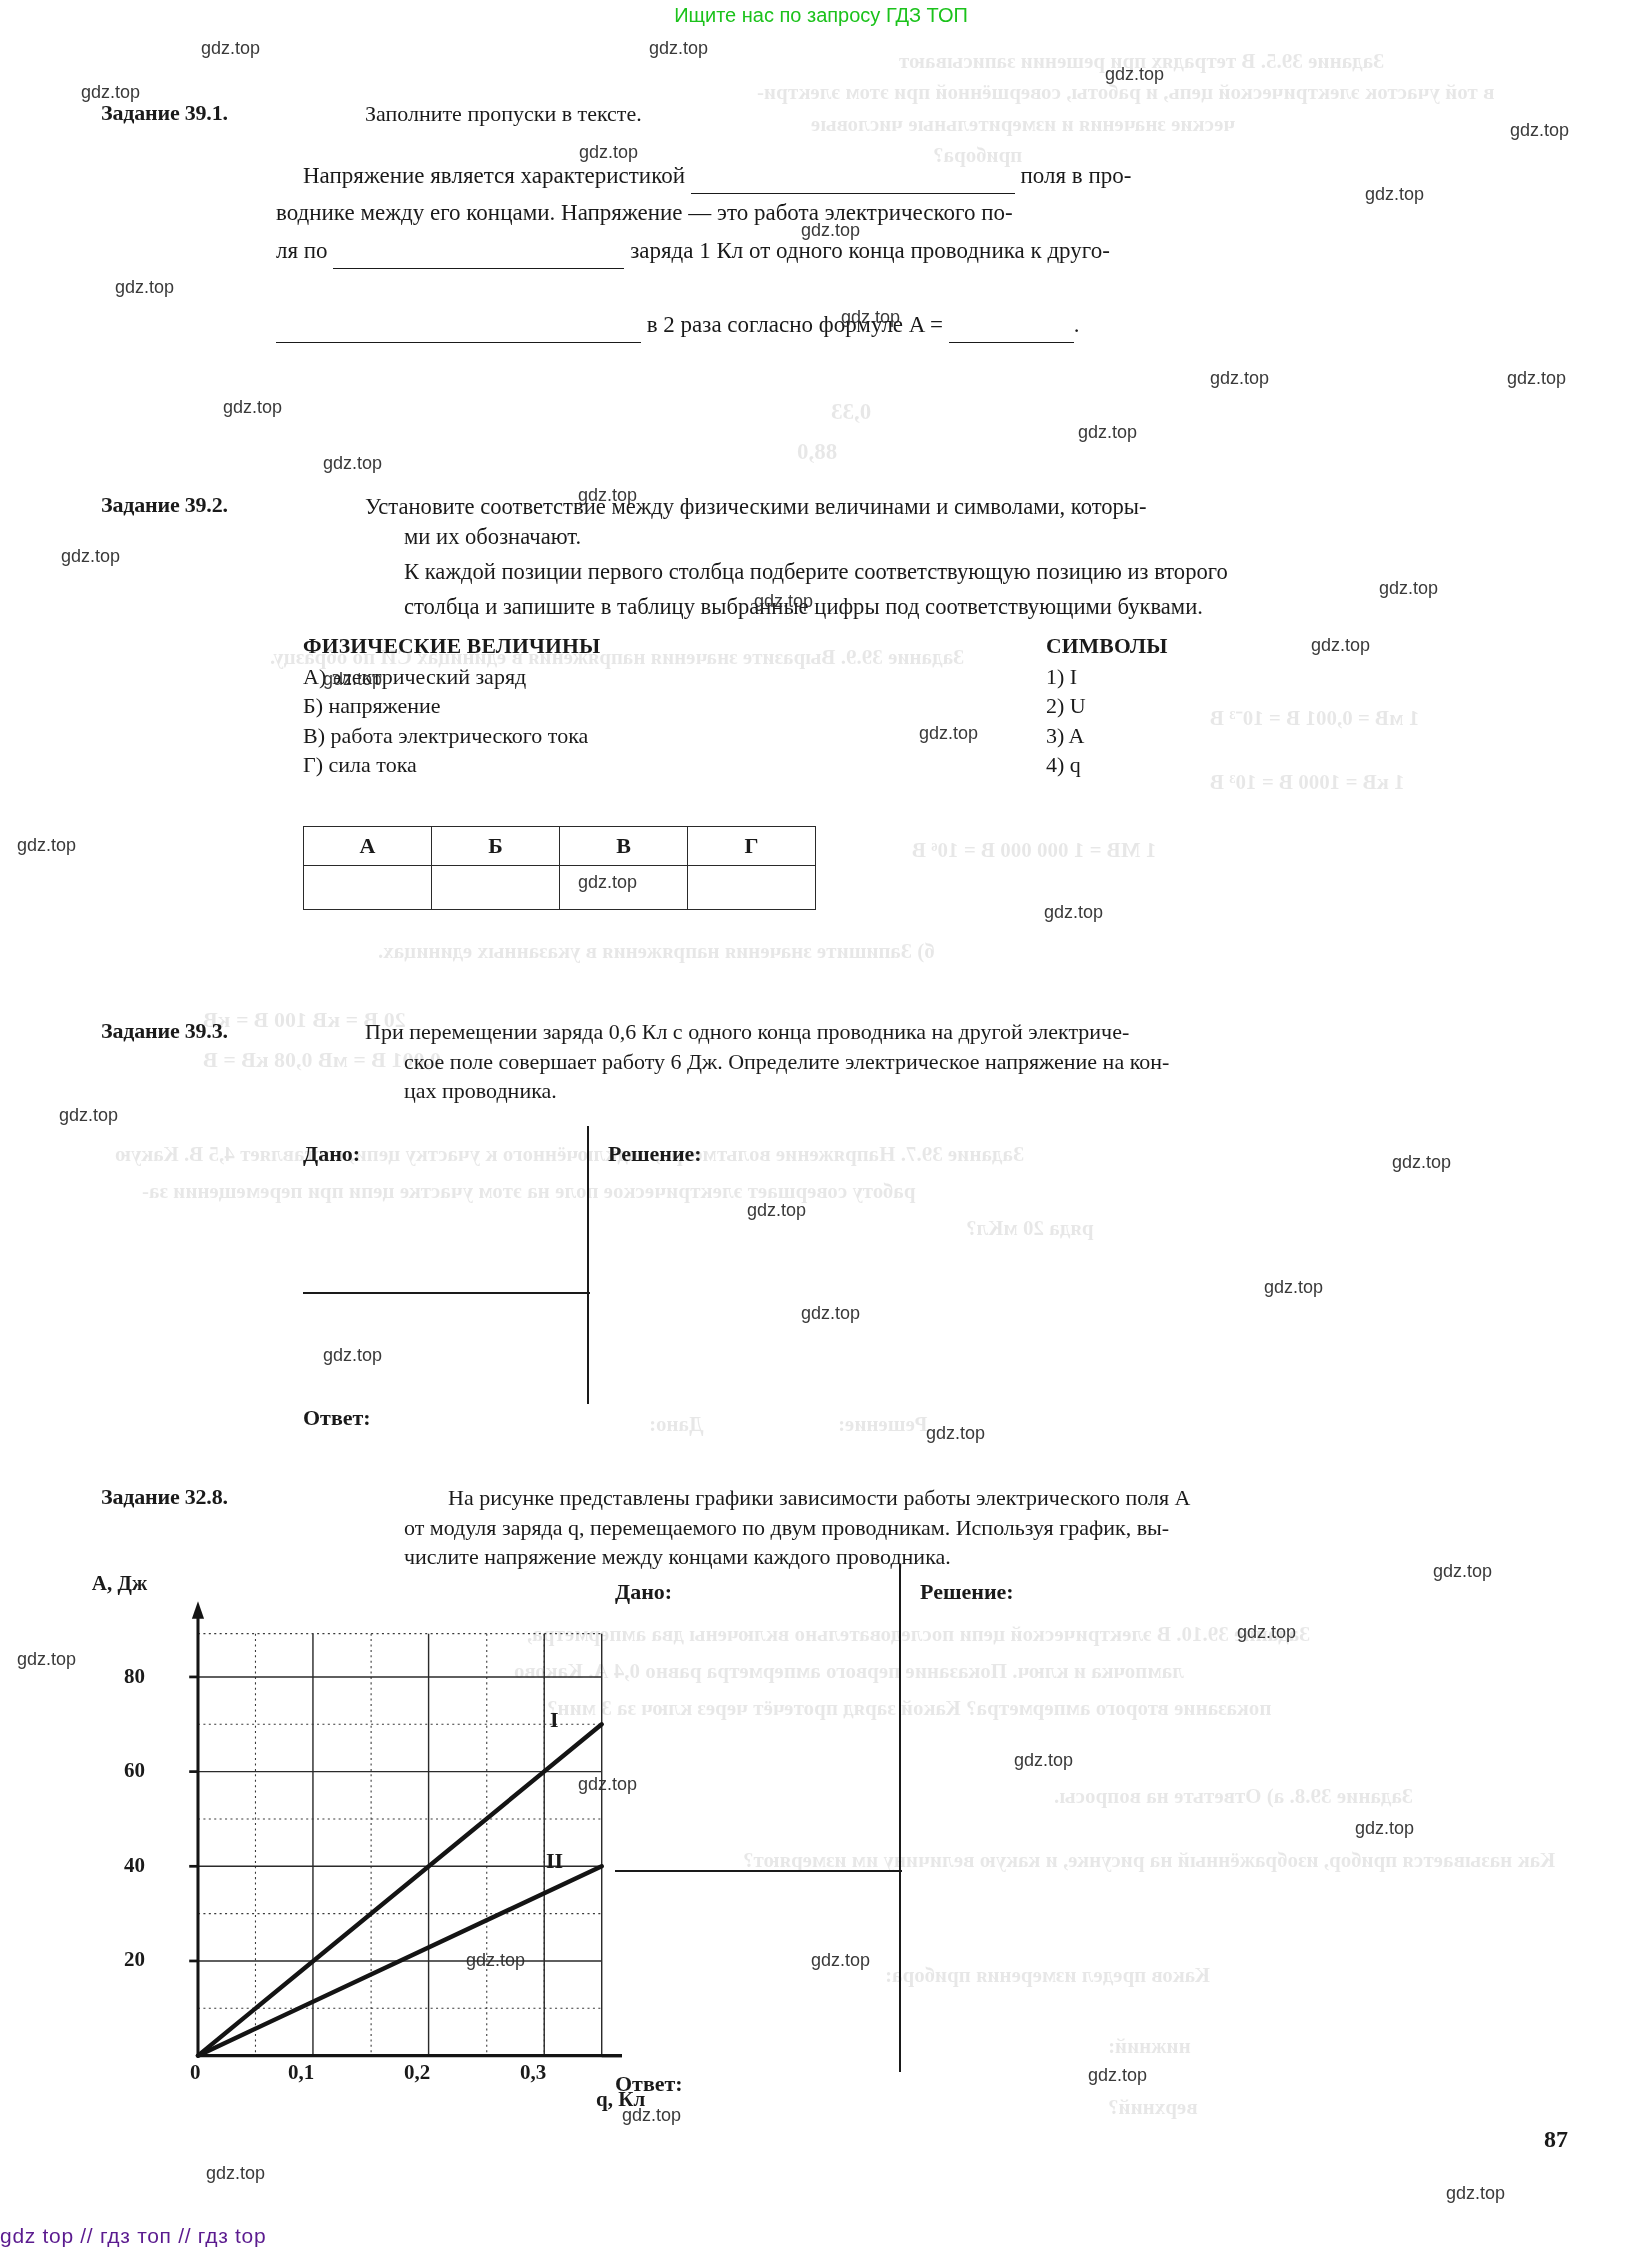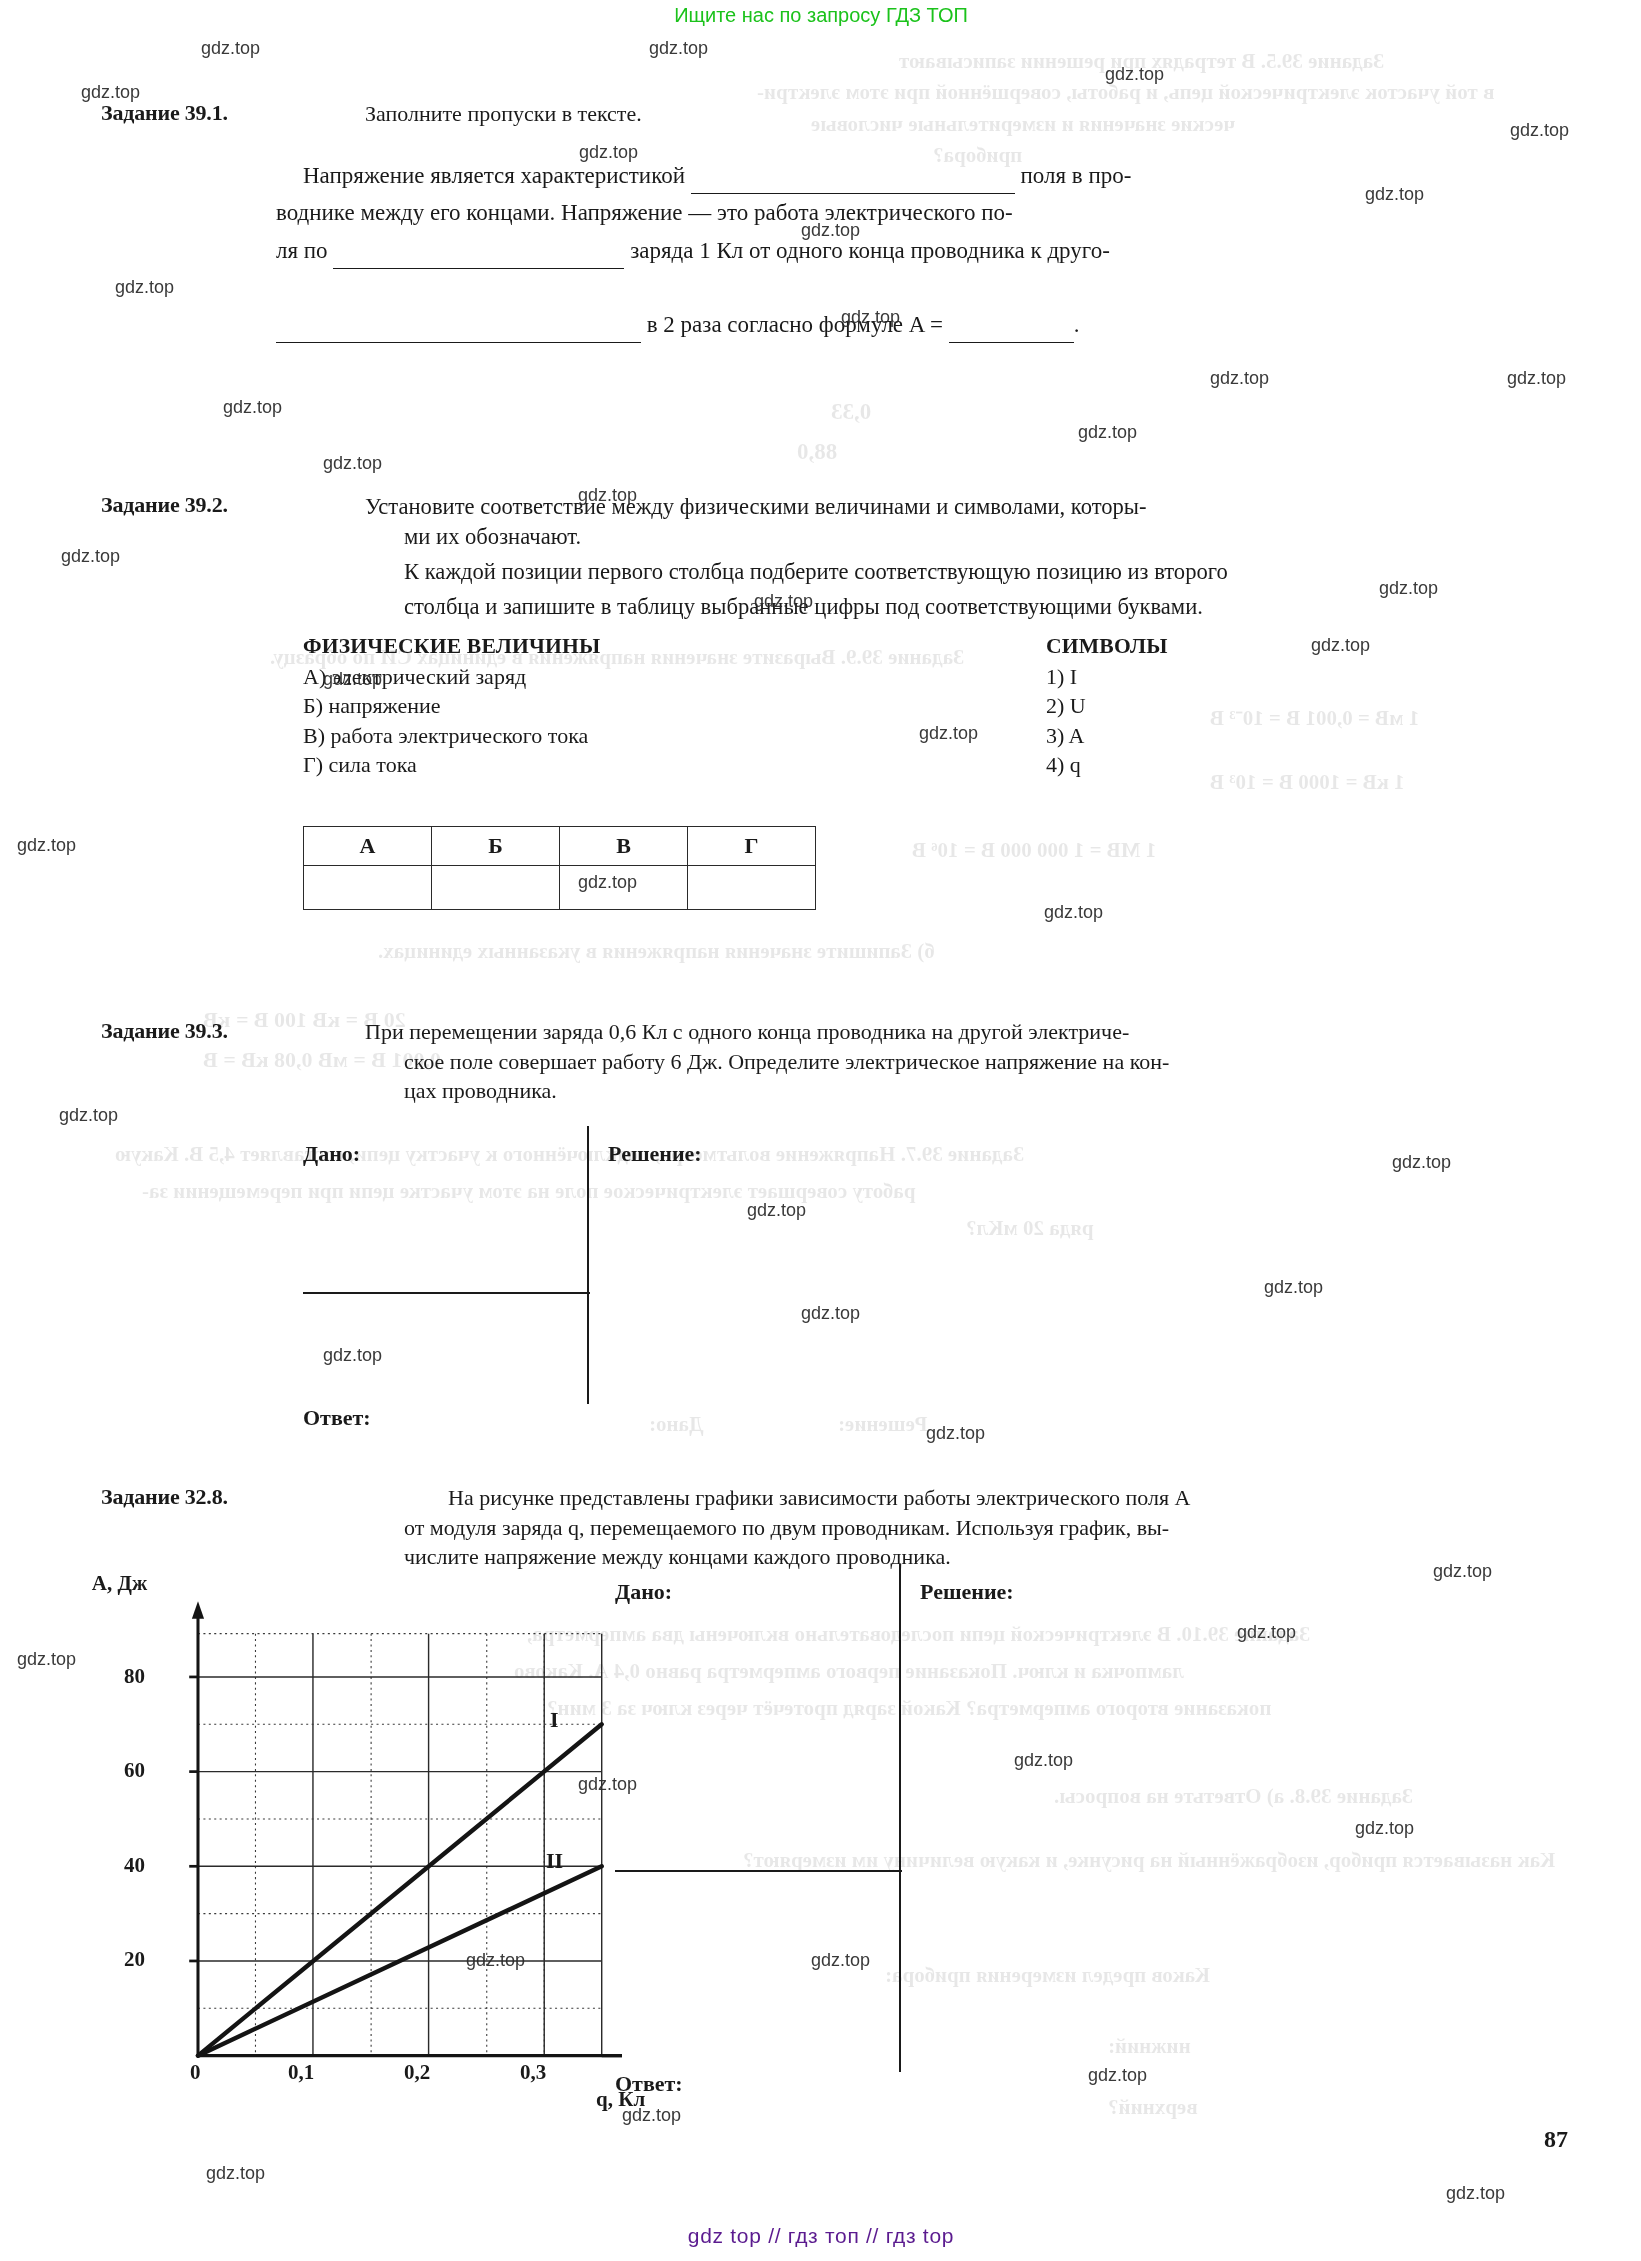--- a/index.html
+++ b/index.html
@@ -40,21 +40,20 @@
   .top-banner{
     position:absolute;left:0;right:0;top:4px;
     text-align:center;
     font-family:"Liberation Sans",sans-serif;
     font-size:20px;
     color:#1bc21b;
     font-weight:400;
   }
   .bottom-banner{
     position:absolute;left:0;right:0;bottom:13.5px;
-    text-align:center;
     font-family:"Liberation Sans",sans-serif;
     font-size:21px;
     color:#5b1b8f;
     letter-spacing:0.7px;
   }
 
   
   .task{position:absolute;}
   .task-label{
     position:absolute;

